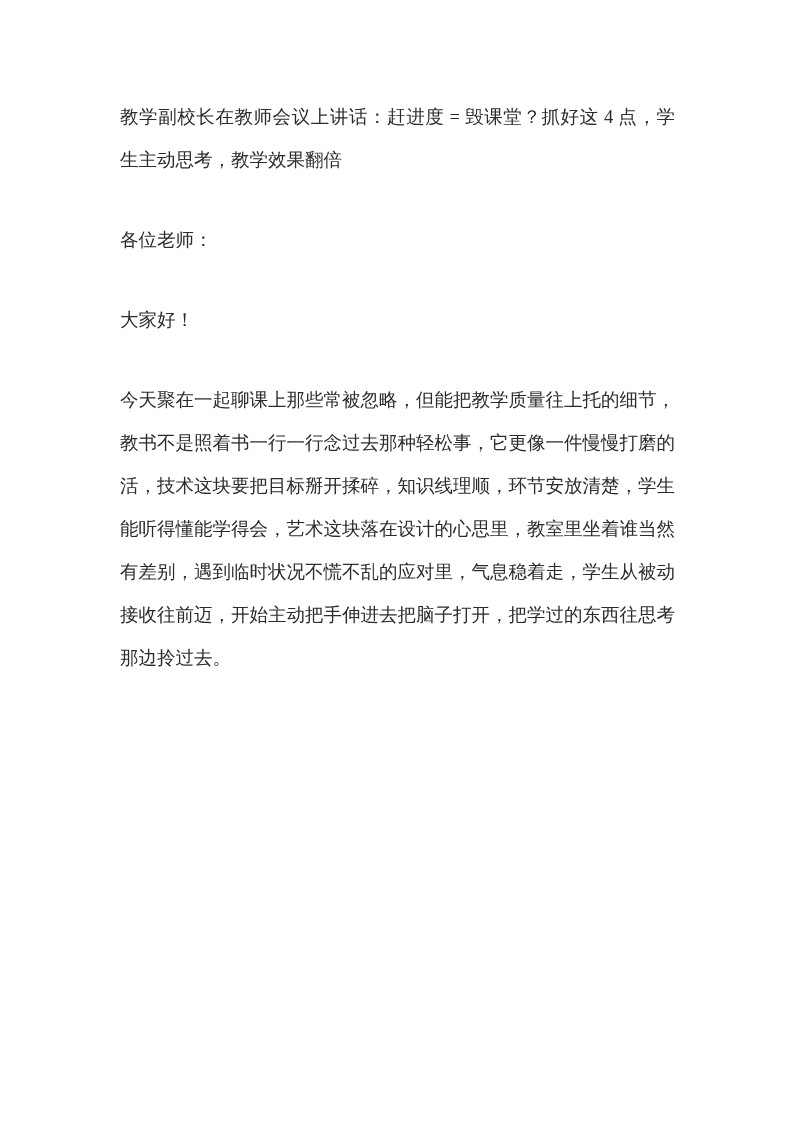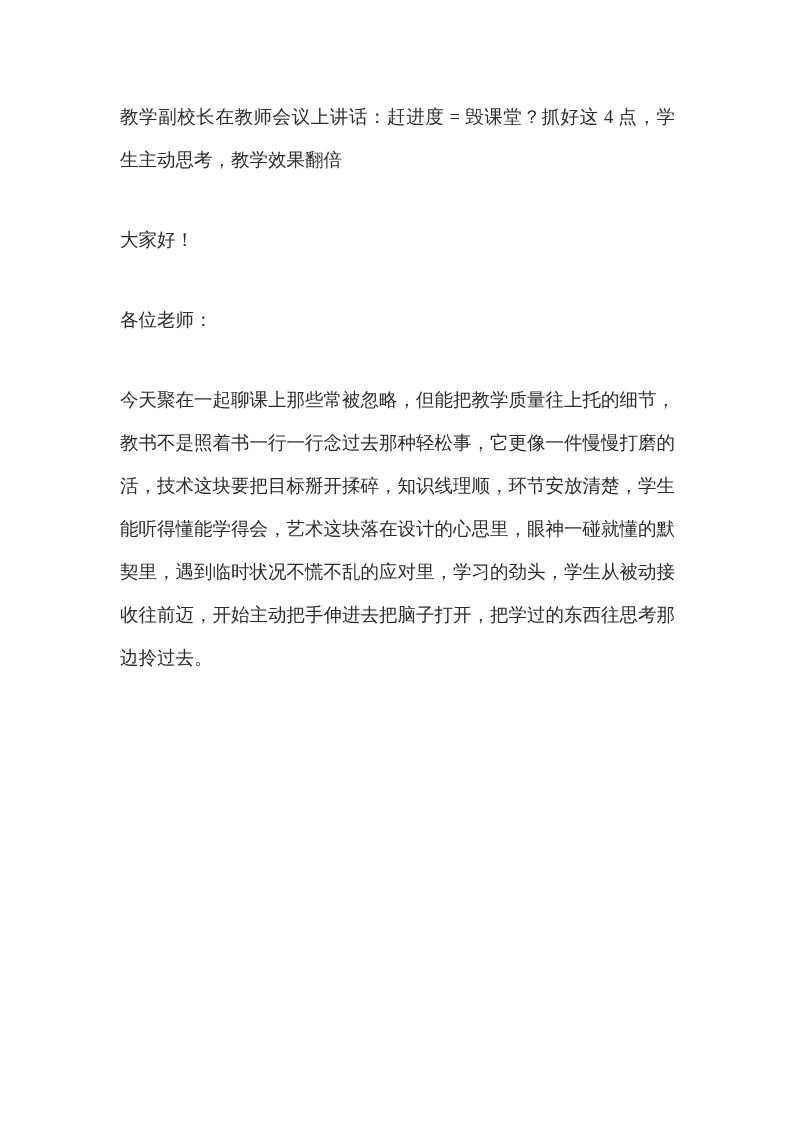--- a/index.html
+++ b/index.html
@@ -32,17 +32,17 @@
     letter-spacing: 0;
     word-break: normal;
   }
 </style>
 </head>
 <body>
 
 <div class="page">
   <div class="content">
     <p>教学副校长在教师会议上讲话：赶进度 = 毁课堂？抓好这 4 点，学生主动思考，教学效果翻倍</p>
+    <p>各位老师：</p>
     <p>大家好！</p>
-    <p>各位老师：</p>
-    <p>今天聚在一起聊课上那些常被忽略，但能把教学质量往上托的细节，教书不是照着书一行一行念过去那种轻松事，它更像一件慢慢打磨的活，技术这块要把目标掰开揉碎，知识线理顺，环节安放清楚，学生能听得懂能学得会，艺术这块落在设计的心思里，眼神一碰就懂的默契里，遇到临时状况不慌不乱的应对里，学习的劲头，学生从被动接收往前迈，开始主动把手伸进去把脑子打开，把学过的东西往思考那边拎过去。</p>
+    <p>今天聚在一起聊课上那些常被忽略，但能把教学质量往上托的细节，教书不是照着书一行一行念过去那种轻松事，它更像一件慢慢打磨的活，技术这块要把目标掰开揉碎，知识线理顺，环节安放清楚，学生能听得懂能学得会，艺术这块落在设计的心思里，教室里坐着谁当然有差别，遇到临时状况不慌不乱的应对里，气息稳着走，学生从被动接收往前迈，开始主动把手伸进去把脑子打开，把学过的东西往思考那边拎过去。</p>
   </div>
 </div>
 
 </body></html>

